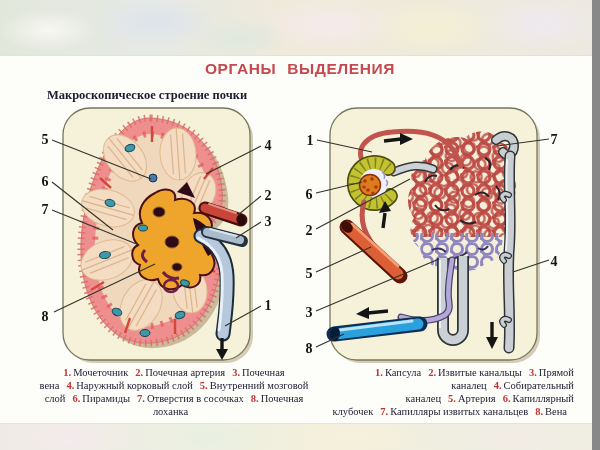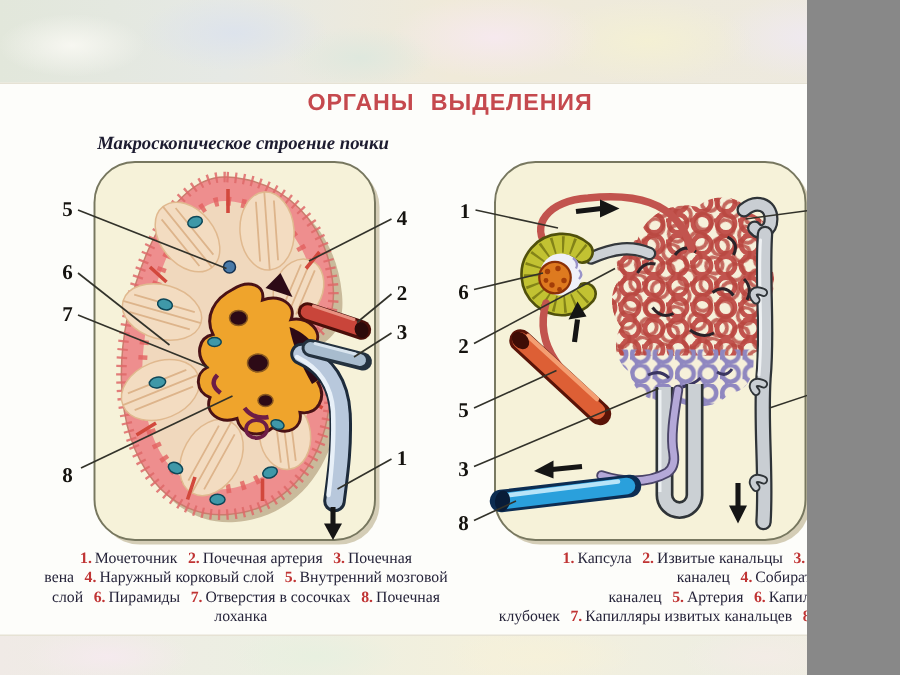--- a/index.html
+++ b/index.html
@@ -1,16 +1,16 @@
 <!DOCTYPE html>
 <html><head>
 <meta charset="utf-8">
 <style>
   html,body{margin:0;padding:0;background:#888;}
-  .slide{position:relative;width:538px;height:450px;background:#fdfdfa;overflow:hidden;
+  .slide{position:relative;width:592px;height:450px;background:#fdfdfa;overflow:hidden;
          font-family:"Liberation Serif",serif;}
   
   .band{position:absolute;left:0;width:600px;}
   .band-top{top:0;height:55px;
     background:
       radial-gradient(70px 30px at 8% 55%, #f7f7f1 0%, rgba(247,247,241,0) 70%),
       radial-gradient(90px 36px at 26% 40%, #dde3ec 0%, rgba(221,227,236,0) 70%),
       radial-gradient(70px 30px at 40% 70%, #dfe8de 0%, rgba(223,232,222,0) 70%),
       radial-gradient(100px 40px at 55% 45%, #f6e9ee 0%, rgba(246,233,238,0) 70%),
       radial-gradient(100px 40px at 72% 50%, #f4f0d4 0%, rgba(244,240,212,0) 70%),
@@ -23,28 +23,28 @@
       radial-gradient(80px 26px at 35% 50%, #e8f0e0 0%, rgba(232,240,224,0) 70%),
       radial-gradient(90px 26px at 60% 50%, #f6f1da 0%, rgba(246,241,218,0) 70%),
       radial-gradient(80px 26px at 85% 50%, #f3ece6 0%, rgba(243,236,230,0) 70%),
       linear-gradient(90deg,#f0eae6 0%,#ecefe2 30%,#f4f0dc 55%,#eeeee2 80%,#f1ede3 100%);
     border-top:1px solid #e6e2d4;}
   .title{position:absolute;top:60px;left:0;width:600px;margin:0;text-align:center;
          font-family:"Liberation Sans",sans-serif;font-size:15.5px;font-weight:bold;
          letter-spacing:.6px;word-spacing:6px;color:#c5494e;}
   .heading{position:absolute;top:88px;margin:0;text-align:center;
            font-size:12.5px;font-weight:bold;color:#1d1c30;}
-  .heading-left{left:27px;width:270px;font-style:italic;}
+  .heading-left{left:12px;width:270px;}
   .heading-right{left:305px;width:265px;}
   .diagram{position:absolute;top:100px;}
   .diagram-left{left:25px;}
   .diagram-right{left:300px;}
   .legend{position:absolute;top:366px;text-align:center;font-size:10.5px;line-height:13px;
           color:#26243a;}
-  .legend-left{left:28px;width:272px;}
+  .legend-left{left:38px;width:272px;}
   .legend-right{left:306px;width:268px;text-align:right;}
   .lnum{color:#c03434;font-weight:bold;}
   .ltxt{margin-right:7px;margin-left:2px;}
   .marker{font-family:"Liberation Serif",serif;font-size:14px;font-weight:bold;fill:#15130f;}
   .lbl-line{stroke:#32322a;stroke-width:1.1;fill:none;}
   .flow{fill:#151515;}
   .flow-tail{stroke:#151515;stroke-width:3.4;fill:none;}
 </style>
 </head>
 <body>

